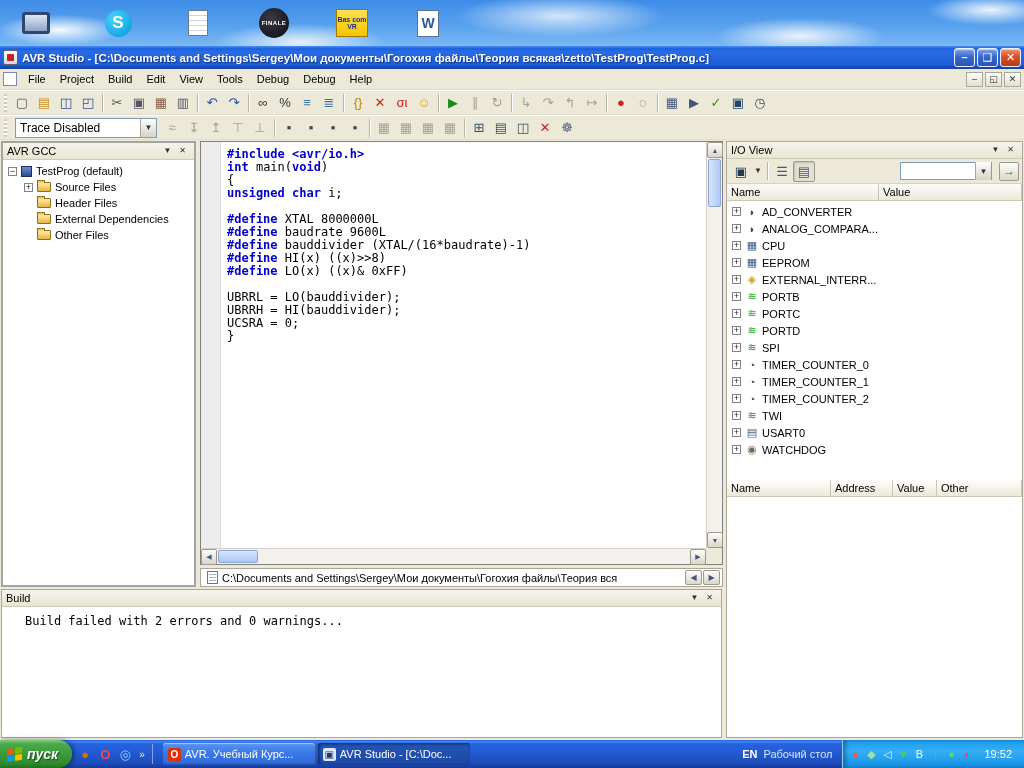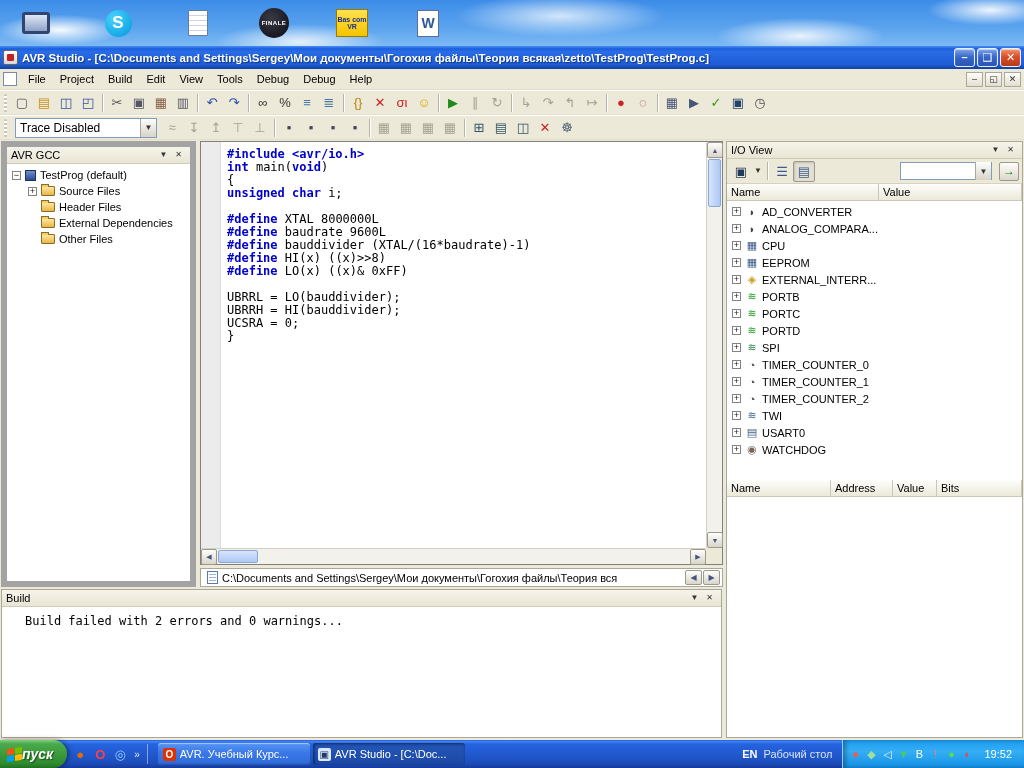--- a/index.html
+++ b/index.html
@@ -59,21 +59,21 @@
   .combo{display:inline-flex;align-items:center;height:20px;background:#fff;border:1px solid #7f9db9;width:142px;margin:0 4px;padding-left:4px;cursor:pointer;flex:none}
   .combo-text{flex:1;font-size:12px;white-space:nowrap;overflow:hidden}
   .combo-btn{width:16px;height:18px;background:linear-gradient(#fdfdfb,#d7d3c8);border-left:1px solid #aca899;display:flex;align-items:center;justify-content:center;font-size:8px;color:#333;flex:none}
 
   
   .client{position:absolute;top:140px;left:0;width:100%;height:600px;background:#ece9d8}
   .panel-header{height:17px;background:linear-gradient(#f6f4ea,#e8e5d4);display:flex;align-items:center;padding:0 4px;border-bottom:1px solid #cfcbb8;flex:none}
   .ph-title{flex:1;font-size:11px}
   .ph-btn{width:15px;height:14px;font-size:8px;line-height:12px;text-align:center;color:#333;cursor:pointer;border:1px solid transparent}
 
-  .project-panel{position:absolute;left:1px;top:1px;width:195px;height:446px;border:6px solid #a3a3a3;background:#8b5cf6;display:flex;flex-direction:column}
+  .project-panel{position:absolute;left:1px;top:1px;width:195px;height:446px;border:2px solid #a3a3a3;background:#8b5cf6;display:flex;flex-direction:column}
   .project-tree{flex:1;background:#fff;padding-top:3px;overflow:hidden}
   .tree-row{display:flex;align-items:center;height:16px;padding-left:5px;cursor:pointer;white-space:nowrap}
   .tree-row.child{padding-left:21px}
   .expand{width:9px;height:9px;border:1px solid #848284;background:#fff;font-size:9px;line-height:7px;text-align:center;margin-right:4px;flex:none;color:#222}
   .expand-spacer{width:13px;flex:none}
   .chip-icon{width:11px;height:11px;background:linear-gradient(#6f8fd0,#2c4a8e);border:1px solid #1d2f5c;margin-right:4px;flex:none}
   .folder-icon{width:14px;height:10px;background:linear-gradient(#ffe89a,#e8b64c);border:1px solid #8a6d1f;border-radius:1px;position:relative;margin:0 4px 0 0;flex:none}
   .folder-icon::before{content:"";position:absolute;top:-3px;left:-1px;width:6px;height:2px;background:#f0cd6e;border:1px solid #8a6d1f;border-bottom:none}
 
   .editor-wrap{position:absolute;left:200px;top:1px;width:523px;height:424px;border:1px solid #808080;background:#fff}
@@ -116,21 +116,21 @@
   .build-panel{position:absolute;left:1px;top:449px;width:721px;height:149px;border:1px solid #aca899;background:#fff;display:flex;flex-direction:column}
   .build-body{flex:1;background:#fff;padding:5px 2px;font-family:"DejaVu Sans Mono","Liberation Mono",monospace;font-size:12px;overflow:hidden}
   .build-row{display:flex;align-items:center;height:17px}
   .bullet{width:9px;height:9px;border-radius:50%;margin:0 7px 0 5px;flex:none}
   .bullet.on{background:#e00000;border:1px solid #8d0000}
   .msg{white-space:pre}
 
   
   .taskbar{position:absolute;left:0;bottom:0;width:100%;height:28px;display:flex;align-items:stretch;
     background:linear-gradient(180deg,#255be0 0%,#3d85f2 6%,#2663e0 14%,#2157cc 55%,#1c4cb8 85%,#15399b 100%)}
-  .start-btn{flex:none;display:flex;align-items:center;padding:0 14px 0 7px;color:#fff;font-weight:bold;font-style:italic;font-size:14px;cursor:pointer;
+  .start-btn{flex:none;display:flex;align-items:center;gap:5px;padding:0 14px 0 7px;color:#fff;font-weight:bold;font-style:italic;font-size:14px;cursor:pointer;
     background:linear-gradient(180deg,#7fce7f 0%,#4aa94a 14%,#3b9a3b 50%,#2e8a2e 85%,#1f701f 100%);border-radius:0 14px 14px 0;box-shadow:2px 0 5px rgba(0,0,0,.45);text-shadow:1px 1px 1px #1a4d1a}
   .flag{width:15px;height:13px;display:grid;grid-template-columns:7px 7px;grid-template-rows:6px 6px;gap:1px;transform:skewY(-8deg)}
   .flag i{border-radius:1px;display:block}
   .flag i:nth-child(1){background:#f65314}.flag i:nth-child(2){background:#7cbb00}
   .flag i:nth-child(3){background:#00a1f1}.flag i:nth-child(4){background:#ffbb00}
   .ql{display:flex;align-items:center;padding:0 4px;gap:2px;flex:none}
   .ql-icon{width:18px;height:18px;display:flex;align-items:center;justify-content:center;font-weight:bold;font-size:13px;cursor:pointer}
   .ql-chev{color:#dce8ff;font-size:10px;padding:0 3px;cursor:pointer}
   .ql-sep{width:1px;height:20px;background:rgba(255,255,255,.45);margin:0 2px}
   .task-area{display:flex;align-items:center;flex:1;overflow:hidden;padding-left:4px}
@@ -551,21 +551,21 @@
           <div class="io-row">
             <span class="expand">+</span>
             <span class="io-icon" style="color: rgb(119, 102, 85);">◉</span>
             <span class="io-label">WATCHDOG</span>
           </div>
         </div>
       <div class="cols" id="reg-cols">
           <span class="col-h reg-col-0">Name</span>
           <span class="col-h reg-col-1">Address</span>
           <span class="col-h reg-col-2">Value</span>
-          <span class="col-h reg-col-3">Bits</span>
+          <span class="col-h reg-col-3">Other</span>
         </div>
       <div class="reg-body"></div>
     </div>
 
     <div class="build-panel">
       <div class="panel-header">
         <span class="ph-title">Build</span>
         <span class="ph-btn">▼</span>
         <span class="ph-btn">✕</span>
       </div>

